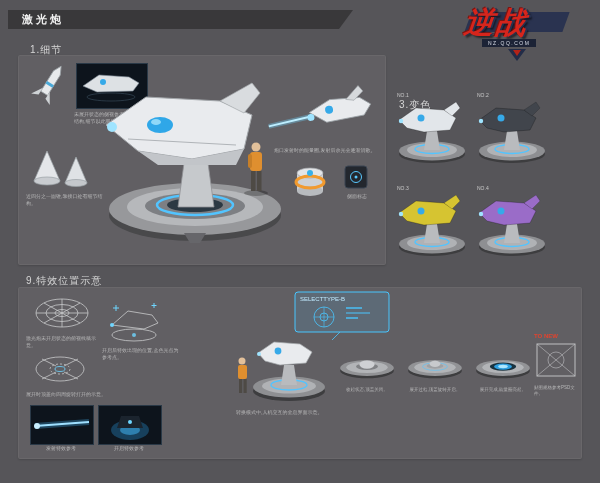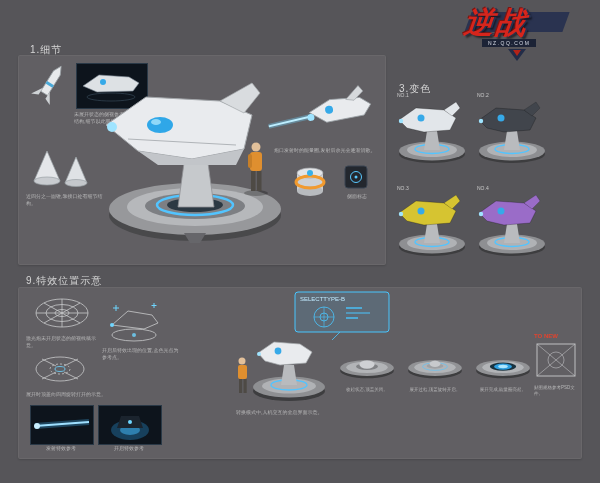--- a/index.html
+++ b/index.html
@@ -38,20 +38,23 @@
   .texcard{position:absolute;left:516px;top:46px;width:46px;}
   .texcard .tag{font-size:6px;font-weight:bold;color:#e0442f;margin-bottom:2px;}
   .texcard .cap{font-size:4.5px;line-height:5.5px;color:#b7b7b8;margin-top:2px;}
   .thumb-num{position:absolute;right:3px;bottom:1px;font-size:5px;color:#e8f4ff;}
 </style>
 </head>
 <body>
 
 <div class="canvas">
 
+  <div class="header-bar">
+    <span>激光炮</span>
+  </div>
 
   <div class="logo">
     <div class="logo-blue"></div>
     <div class="logo-text">逆战</div>
     <div class="logo-sub">NZ.QQ.COM</div>
     <div class="logo-shield"></div>
     <div class="logo-shield-core"></div>
   </div>
 
   <div class="sec-label" style="left:30px;top:43px;">1.细节</div>
@@ -147,21 +150,21 @@
       <svg width="24" height="24" viewBox="0 0 24 24">
         <rect x="1" y="1" width="22" height="22" rx="3" fill="#23272e" stroke="#3b4552" stroke-width="1"></rect>
         <circle cx="12" cy="12" r="5.5" fill="none" stroke="#58c8ff" stroke-width="1"></circle>
         <circle cx="12" cy="12" r="1.5" fill="#58c8ff"></circle>
       </svg>
     </div>
 
     <div class="caption" style="left:320px;top:138px;width:38px;text-align:center;">侧面标志</div>
   </div>
 
-  <div class="sec-label" style="left:399px;top:82px;">3.变色</div>
+  <div class="sec-label" style="left:399px;top:98px;">3.变色</div>
   <div id="variants-grid">
       <div class="variant">
         <div class="vlabel">NO.1</div>
         <div><svg width="76" height="66" viewBox="0 0 76 66">
     <ellipse cx="38" cy="55" rx="33" ry="9" fill="#3d3d3f"></ellipse>
     <ellipse cx="38" cy="52" rx="33" ry="9.5" fill="#8e8f92"></ellipse>
     <ellipse cx="38" cy="51" rx="25" ry="7" fill="#b0b2b5"></ellipse>
     <ellipse cx="38" cy="50" rx="17" ry="4.5" fill="none" stroke="#52c4ff" stroke-width="1.4"></ellipse>
     <polygon points="33,32 43,32 46,51 30,51" fill="#b9bbbe"></polygon>
     <polygon points="5,21 22,9 50,11 62,19 56,31 30,33 13,29" fill="#e2e6ea" stroke="rgba(0,0,0,0.3)" stroke-width="0.8"></polygon>

